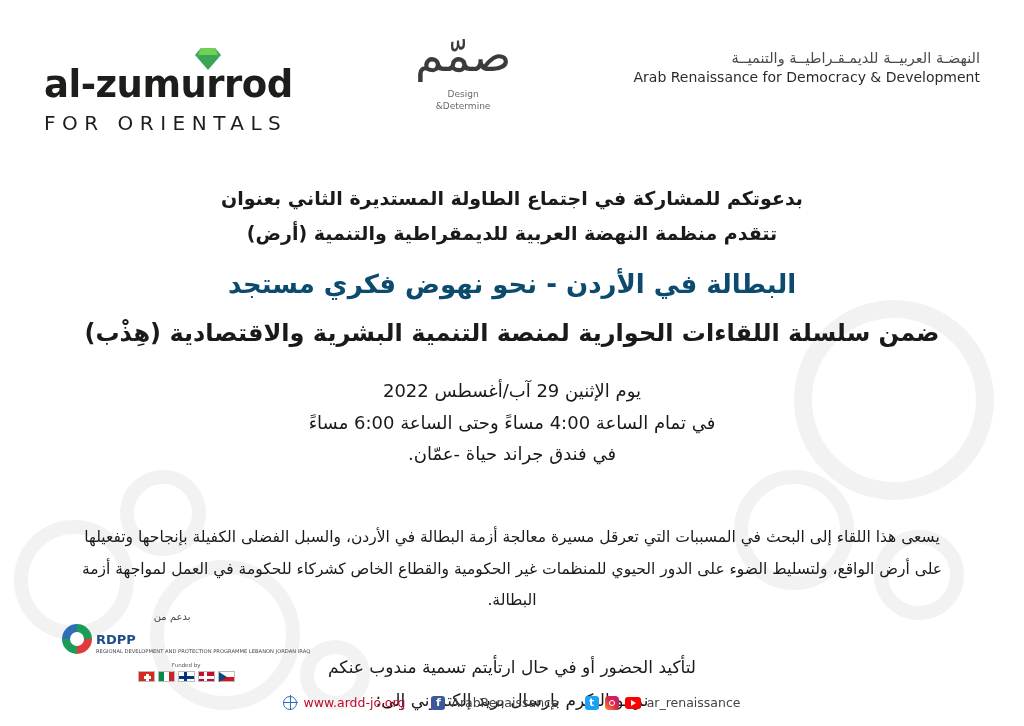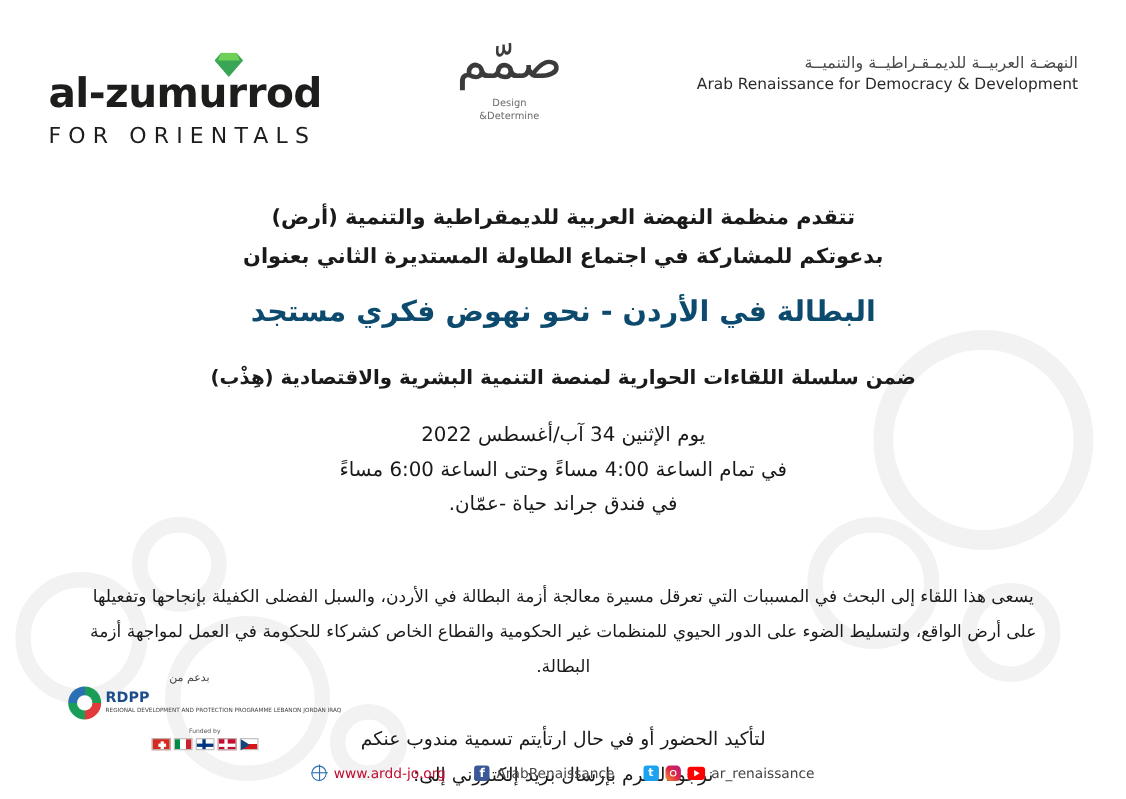--- a/index.html
+++ b/index.html
@@ -210,24 +210,24 @@
     font-weight: 700;
     font-size: 26px;
     color: #0c4a6e;
     line-height: 1.8;
     margin-top: 10px;
   }
 
   .title-sub {
     font-family: "DejaVu Sans", sans-serif;
     font-weight: 700;
-    font-size: 18px;
+    font-size: 24px;
     color: #1a1a1a;
     line-height: 1.8;
-    margin-top: 20px;
+    margin-top: 4px;
   }
 
   .details {
     margin-top: 20px;
     font-family: "DejaVu Sans", sans-serif;
     font-size: 18px;
     color: #1a1a1a;
     line-height: 1.75;
   }
 
@@ -260,21 +260,21 @@
   }
   .donor-label {
     font-family: "DejaVu Sans", sans-serif;
     font-size: 10px;
     color: #444;
     margin-bottom: 2px;
     margin-right: 28px;
   }
   .rdpp-logo {
     display: flex;
-    align-items: center;
+    align-items: flex-end;
     justify-content: center;
     gap: 4px;
     direction: ltr;
   }
   .rdpp-glyph {
     width: 30px;
     height: 30px;
     border-radius: 50%;
     background: conic-gradient(#1a9e57 0deg 90deg, #e03a3a 90deg 180deg, #1a9e57 180deg 270deg, #2c6fb5 270deg 360deg);
     position: relative;
@@ -456,28 +456,28 @@
     <div class="ardd-text">
       <div class="ardd-ar">النهضـة العربيــة للديمـقـراطيــة والتنميــة</div>
       <div class="ardd-en">Arab Renaissance for Democracy &amp; Development</div>
     </div>
   </div>
 
 </div>
 
 <div class="content">
 
+  <div class="intro-line">بدعوتكم للمشاركة في اجتماع الطاولة المستديرة الثاني بعنوان</div>
   <div class="intro-line">تتقدم منظمة النهضة العربية للديمقراطية والتنمية (أرض)</div>
-  <div class="intro-line">بدعوتكم للمشاركة في اجتماع الطاولة المستديرة الثاني بعنوان</div>
 
   <div class="title-main">البطالة في الأردن - نحو نهوض فكري مستجد</div>
   <div class="title-sub">ضمن سلسلة اللقاءات الحوارية لمنصة التنمية البشرية والاقتصادية (هِذْب)</div>
 
   <div class="details">
-    <div>يوم الإثنين 34 آب/أغسطس 2022</div>
+    <div>يوم الإثنين 29 آب/أغسطس 2022</div>
     <div>في تمام الساعة 4:00 مساءً وحتى الساعة 6:00 مساءً</div>
     <div>في فندق جراند حياة -عمّان.</div>
   </div>
 
   <div class="paragraph">يسعى هذا اللقاء إلى  البحث في المسببات التي تعرقل مسيرة معالجة أزمة البطالة في الأردن، والسبل الفضلى الكفيلة بإنجاحها وتفعيلها على أرض الواقع، ولتسليط الضوء على الدور الحيوي للمنظمات غير الحكومية والقطاع الخاص كشركاء للحكومة في العمل لمواجهة أزمة البطالة.</div>
 
   <div class="closing">
     <div>لتأكيد الحضور أو في حال ارتأيتم تسمية مندوب عنكم</div>
     <div>نرجو التكرم بإرسال بريد إلكتروني إلى:</div>
 

